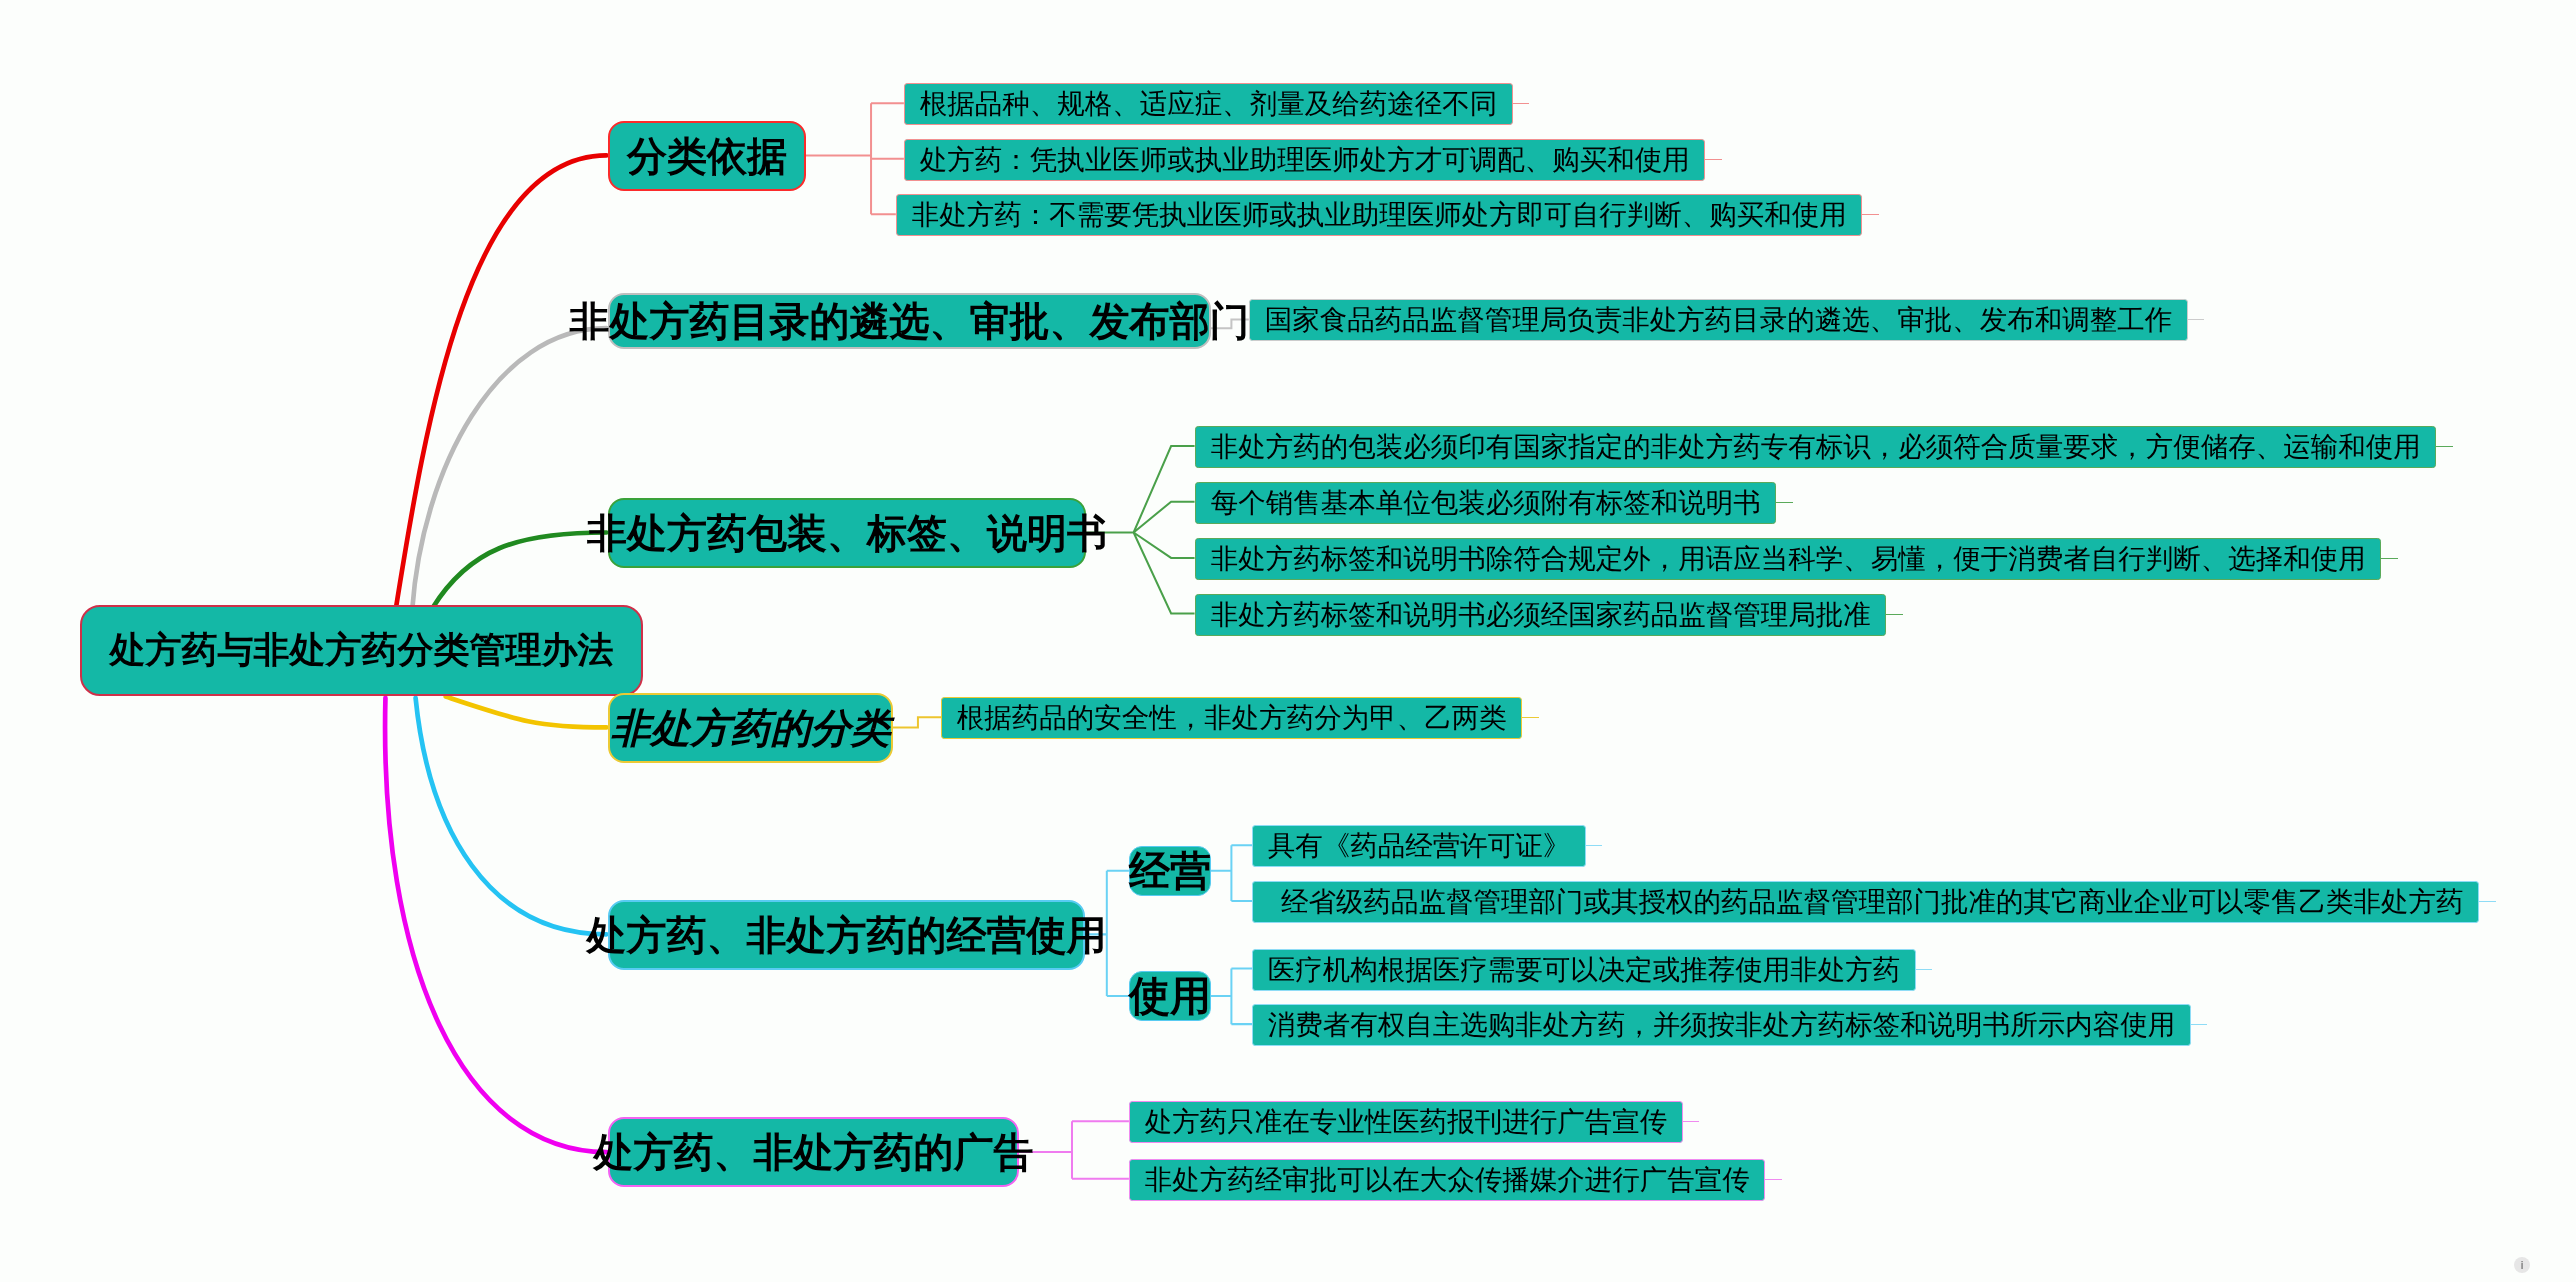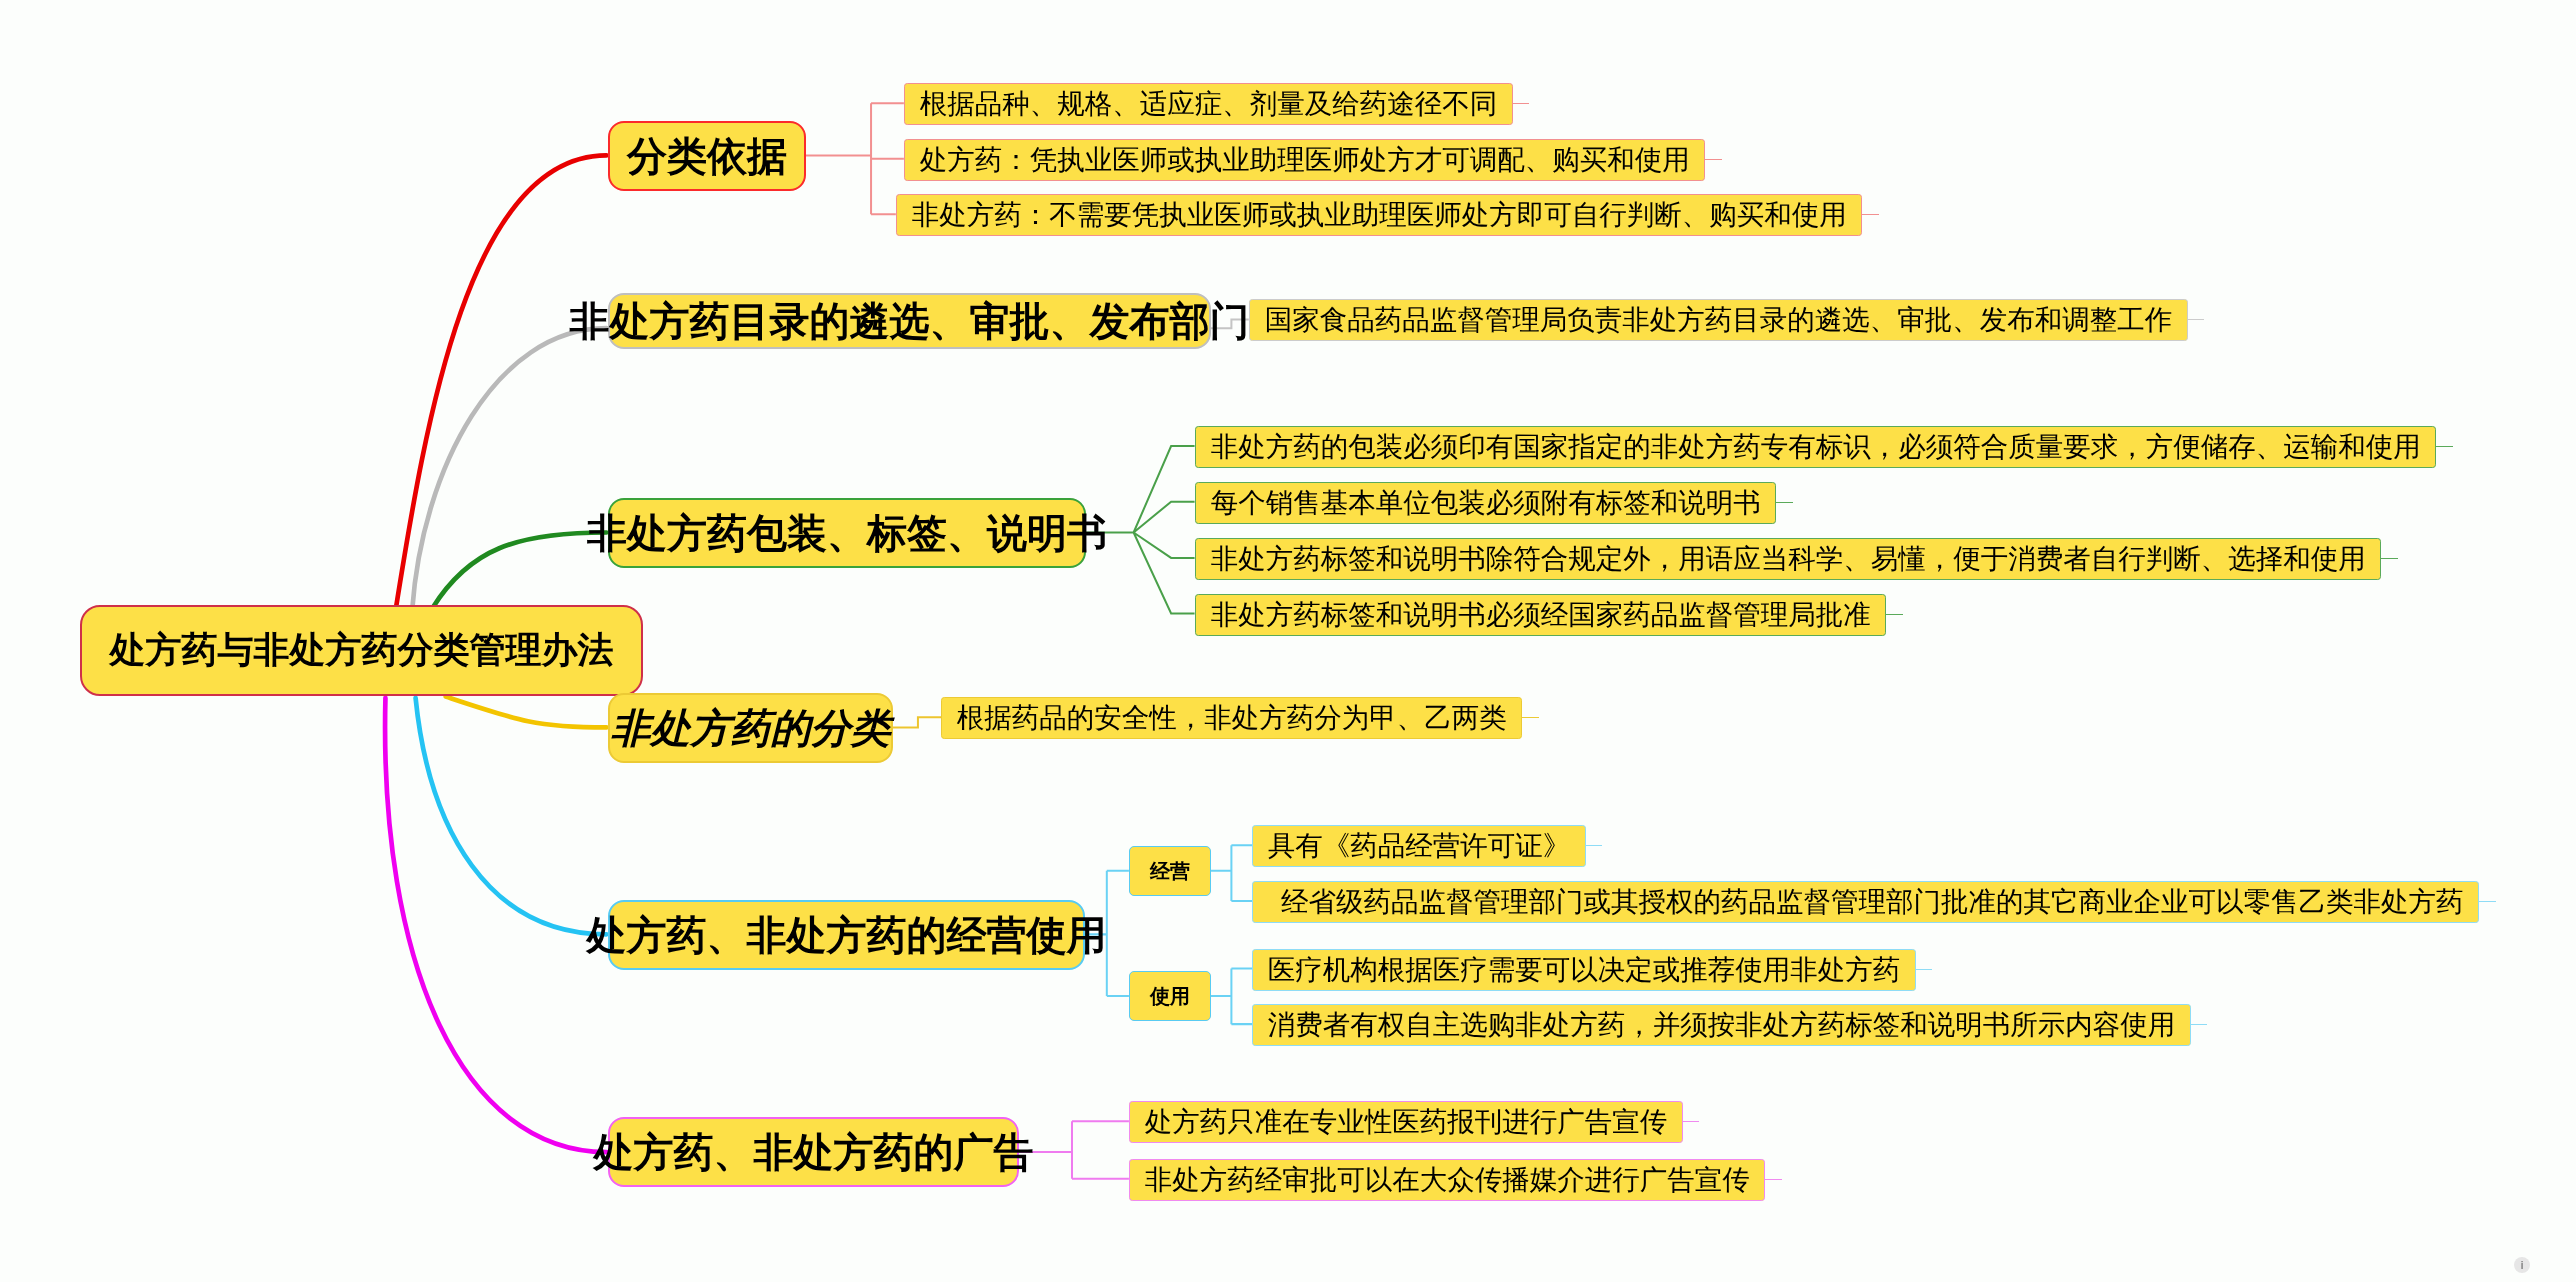--- a/index.html
+++ b/index.html
@@ -1,24 +1,24 @@
 <!DOCTYPE html>
 <html style="font-size:10.7px"><head>
 <meta charset="utf-8">
 <style>
   html,body{margin:0;padding:0;background:#fcfefc;}
   #canvas{position:relative;width:2576px;height:1282px;background:#fcfefc;overflow:hidden;
           font-family:"Liberation Serif", serif;}
   #wires{position:absolute;left:0;top:0;}
   .node{position:absolute;display:flex;align-items:center;justify-content:center;
-        white-space:nowrap;box-sizing:border-box;background:#fde047;color:#000;z-index:2;}
+        white-space:nowrap;box-sizing:border-box;background:#14b8a6;color:#000;z-index:2;}
   .root{border:2px solid #cf3049;border-radius:20px;
         font-family:"Liberation Sans", sans-serif;font-weight:bold;font-size:36px;}
   .branch{border:2px solid;border-radius:16px;font-size:40px;font-weight:600;}
-  .sub{border:1.3px solid;border-radius:5px;font-size:20px;font-weight:600;width:82px;height:50px;}
+  .sub{border:1.3px solid;border-radius:13px;font-size:41px;font-weight:600;width:82px;height:50px;}
   .leaf{border:1.3px solid var(--c);border-radius:3.3px;font-size:27.5px;font-weight:500;
         height:42px;padding:0 14.7px;}
   .leaf::after{content:"";position:absolute;left:100%;top:50%;margin-top:-0.7px;width:17.4px;
         border-top:1.3px solid var(--c);}
   
   .b1{border-color:#fb2b2b;} .k1{--c:#f29090;}
   .b2{border-color:#bfbfbf;} .k2{--c:#cccccc;}
   .b3{border-color:#3aa23a;} .k3{--c:#5aaa5a;}
   .b4{border-color:#ecca35;} .k4{--c:#ecca35;}
   .b5{border-color:#58cbf2;} .k5{--c:#8edcf6;}

